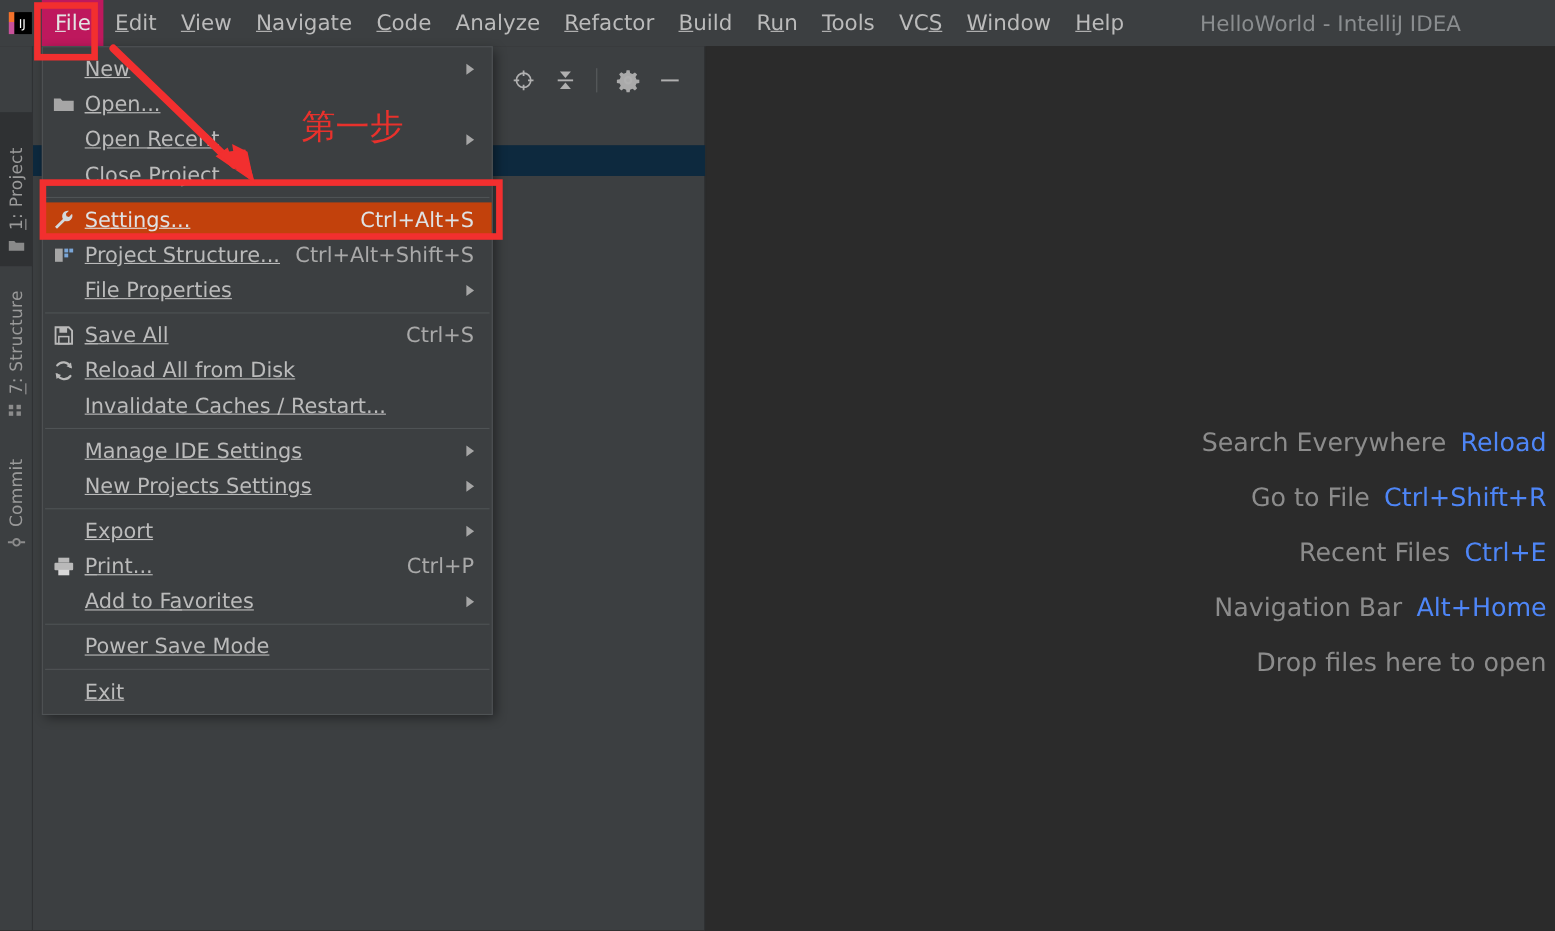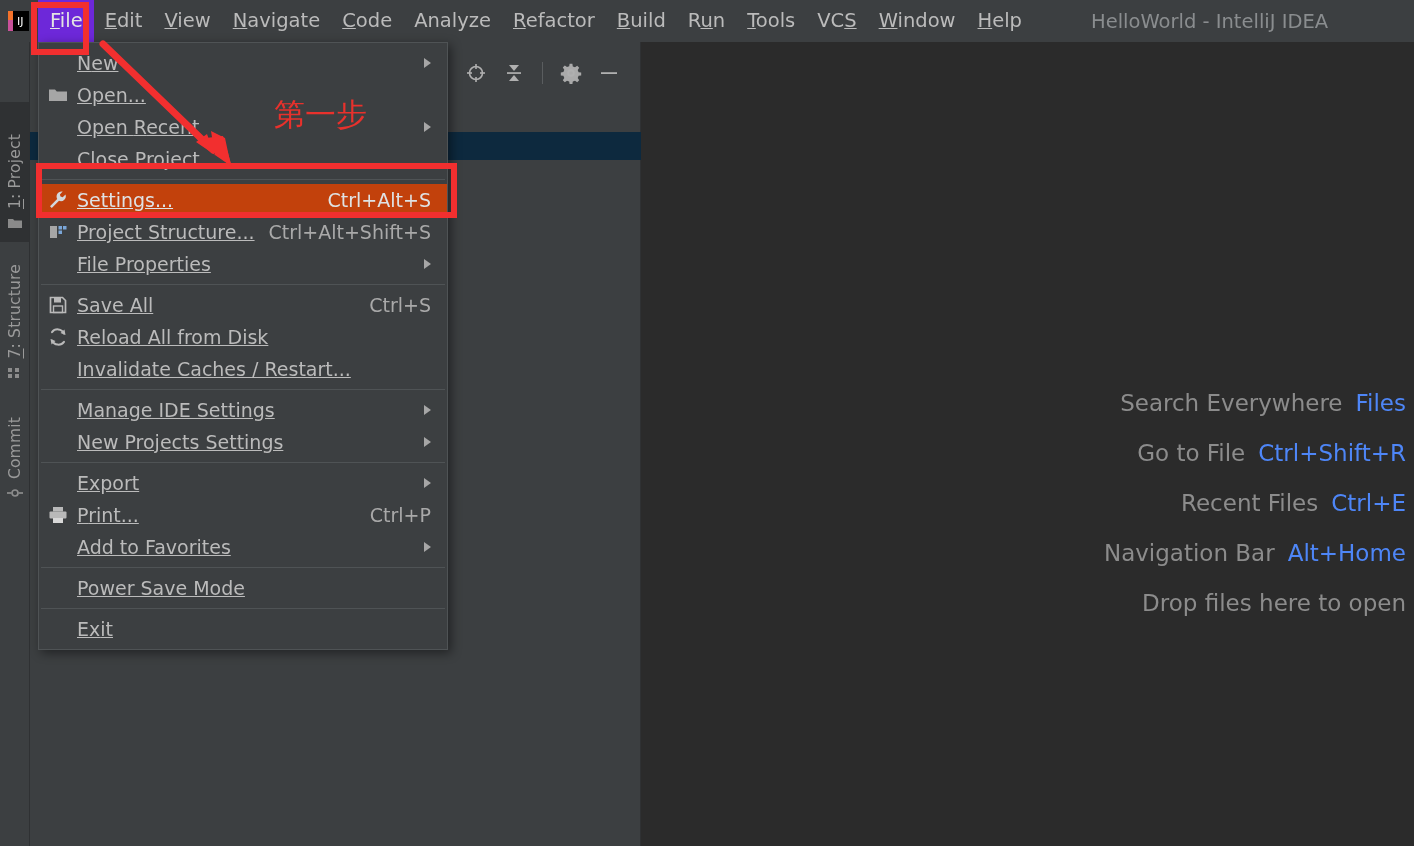--- a/index.html
+++ b/index.html
@@ -18,21 +18,21 @@
     display: flex; align-items: center;
   }
   .ij-logo {
     width: 26px; height: 26px; margin-left: 6px; margin-right: 6px;
     position: relative; flex: 0 0 auto;
   }
   .menu-item {
     padding: 0 11px; height: 42px; line-height: 42px;
     color: #bbbbbb; font-size: 19.5px; white-space: nowrap;
   }
-  .menu-item.active { background: #6d28d9; color: #e3e3e3; padding-left: 12px; }
+  .menu-item.active { background: #be185d; color: #e3e3e3; padding-left: 12px; }
   .mn { text-decoration: underline; }
   .win-title {
     margin-left: 58px; color: #8a8d8f; font-size: 19.5px; white-space: nowrap;
   }
 
   
   .stripe-col {
     position: absolute; left: 0; top: 42px; width: 30px; height: 804px;
     background: #3c3f41; border-right: 1px solid #2f3133;
   }
@@ -236,21 +236,21 @@
             </svg>
         </span>
       </div>
     </div>
   </div>
 
   <div class="editor">
     <div class="hints" id="hints">
         <div class="hint-row">
           <span>Search Everywhere</span>
-          <span class="hint-key">Files</span>
+          <span class="hint-key">Reload</span>
         </div>
         <div class="hint-row">
           <span>Go to File</span>
           <span class="hint-key">Ctrl+Shift+R</span>
         </div>
         <div class="hint-row">
           <span>Recent Files</span>
           <span class="hint-key">Ctrl+E</span>
         </div>
         <div class="hint-row">

